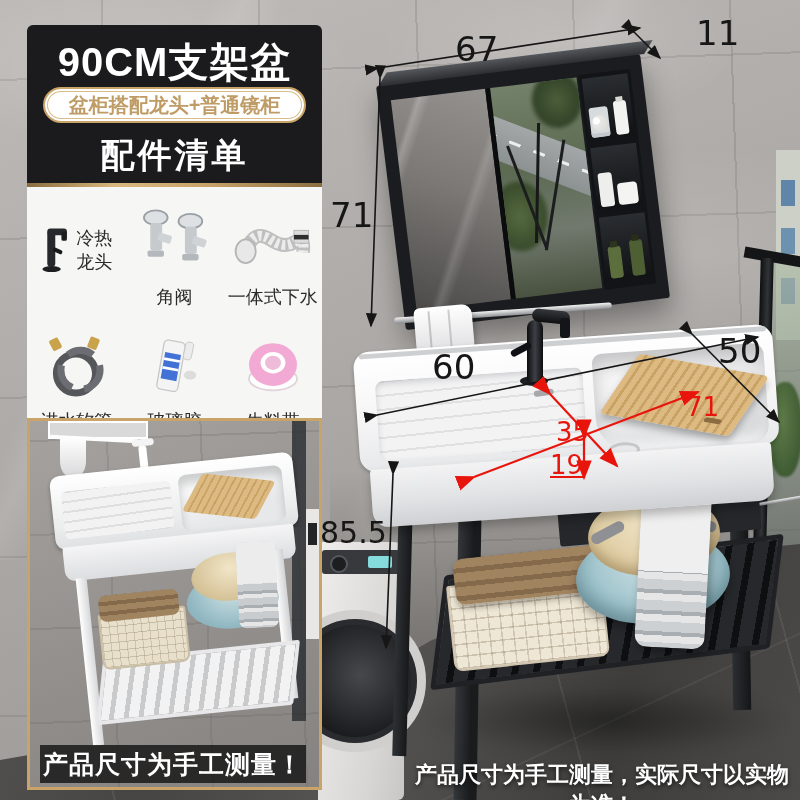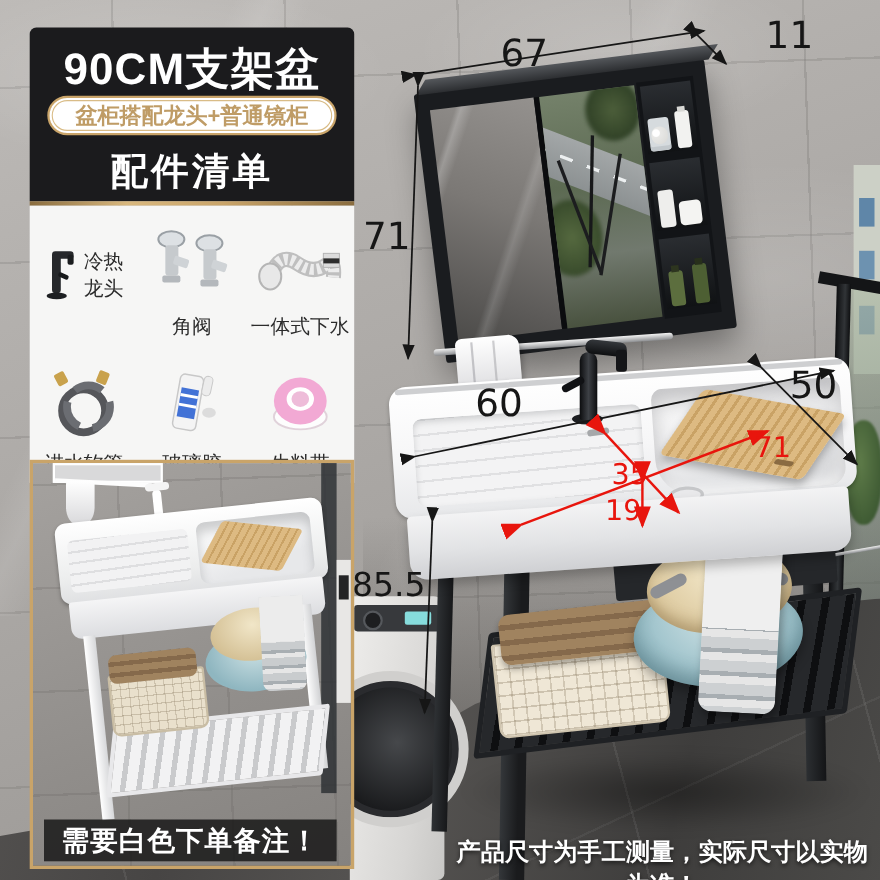--- a/index.html
+++ b/index.html
@@ -210,21 +210,21 @@
   </svg>
 
   <div class="lbl" style="left:455px;top:32px;">67</div>
   <div class="lbl" style="left:696px;top:16px;">11</div>
   <div class="lbl" style="left:330px;top:198px;">71</div>
   <div class="lbl" style="left:432px;top:350px;">60</div>
   <div class="lbl" style="left:718px;top:334px;">50</div>
   <div class="lbl" style="left:320px;top:518px;font-size:30px;">85.5</div>
   <div class="lbl redlbl" style="left:556px;top:386px;margin-top:33px;">35</div>
   <div class="lbl redlbl" style="left:686px;top:394px;">71</div>
-  <div class="lbl redlbl" style="left:550px;top:452px;">19</div>
+  <div class="lbl redlbl" style="left:550px;top:452px;text-decoration:underline;">19</div>
 
   <div class="abs" style="left:27px;top:25px;width:295px;z-index:30;">
     <div class="abs cn" style="left:0;top:0;width:295px;height:158px;background:#1b1b1d;border-radius:6px 6px 0 0;">
       <div style="position:absolute;left:0;top:10px;width:295px;text-align:center;color:#fff;font-size:40px;font-weight:bold;letter-spacing:1px;">90CM支架盆</div>
       <div style="position:absolute;left:0;top:108px;width:295px;text-align:center;color:#fff;font-size:34px;font-weight:bold;letter-spacing:3px;">配件清单</div>
       <div style="position:absolute;left:16px;top:62px;width:259px;height:32px;background:#fff;border:2px solid #c9a469;border-radius:19px;
         box-shadow:inset 0 0 0 2px #fff, inset 0 0 0 3px #d9bc87;display:flex;align-items:center;justify-content:center;">
         <span style="color:#bf9c66;font-size:20px;font-weight:bold;">盆柜搭配龙头+普通镜柜</span>
       </div>
     </div>
@@ -350,20 +350,20 @@
       <div class="abs" style="left:124px;top:122px;width:92px;height:56px;border-radius:50%;
         background:radial-gradient(ellipse at 50% 30%,#cfe3e6,#8fb6c0 70%);"></div>
       <div class="abs" style="left:131px;top:102px;width:78px;height:48px;border-radius:50%;
         background:radial-gradient(ellipse at 50% 32%,#f1e6c8,#d3bf93 75%);"></div>
       <div class="abs" style="left:176px;top:94px;width:40px;height:86px;transform:rotate(3deg);
         background:linear-gradient(#ececec 0 48%,rgba(236,236,236,0) 48%),repeating-linear-gradient(180deg,#c9ccce 0 7px,#a8aeb2 7px 10px,#e6e6e6 10px 14px);
         border-radius:0 0 8px 8px;"></div>
     </div>
     <div class="abs cn" style="left:10px;top:324px;width:266px;height:38px;
       background:rgba(18,18,18,.8);display:flex;align-items:center;justify-content:center;">
-      <span style="color:#fff;font-size:25px;font-weight:bold;letter-spacing:1px;">需要白色下单备注！</span>
+      <span style="color:#fff;font-size:25px;font-weight:bold;letter-spacing:1px;">产品尺寸为手工测量！</span>
     </div>
   </div>
 
   <div class="abs cn" style="left:408px;top:760px;width:388px;text-align:center;color:#ffffff;font-size:22px;font-weight:bold;z-index:25;
     text-shadow:0 2px 4px rgba(0,0,0,.65);">产品尺寸为手工测量，实际尺寸以实物为准！</div>
 
 </div>
 
 </body></html>

